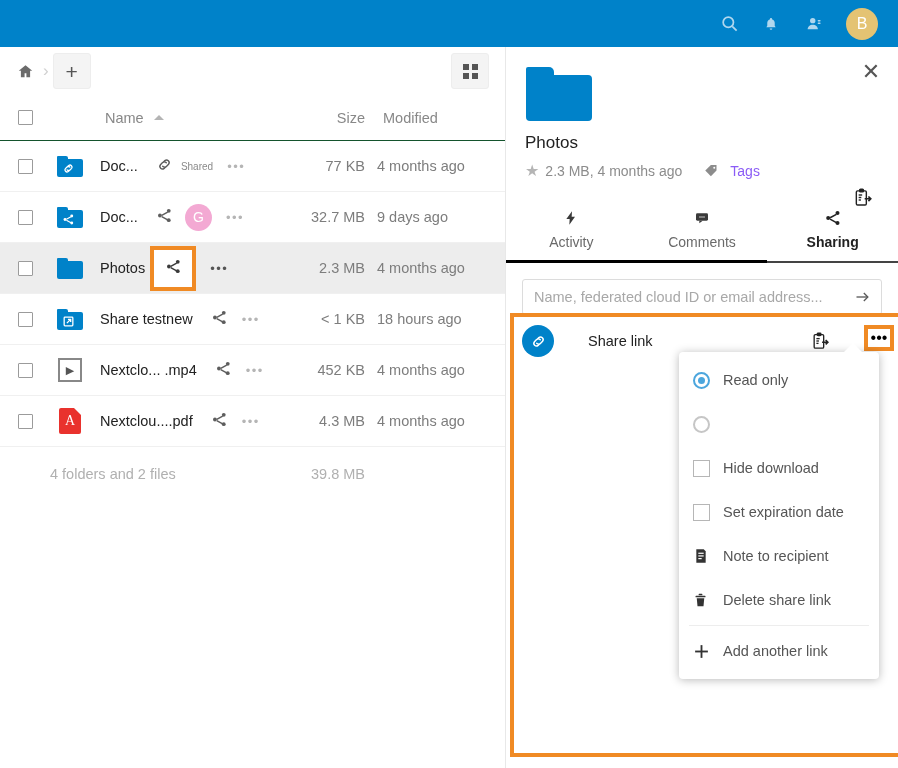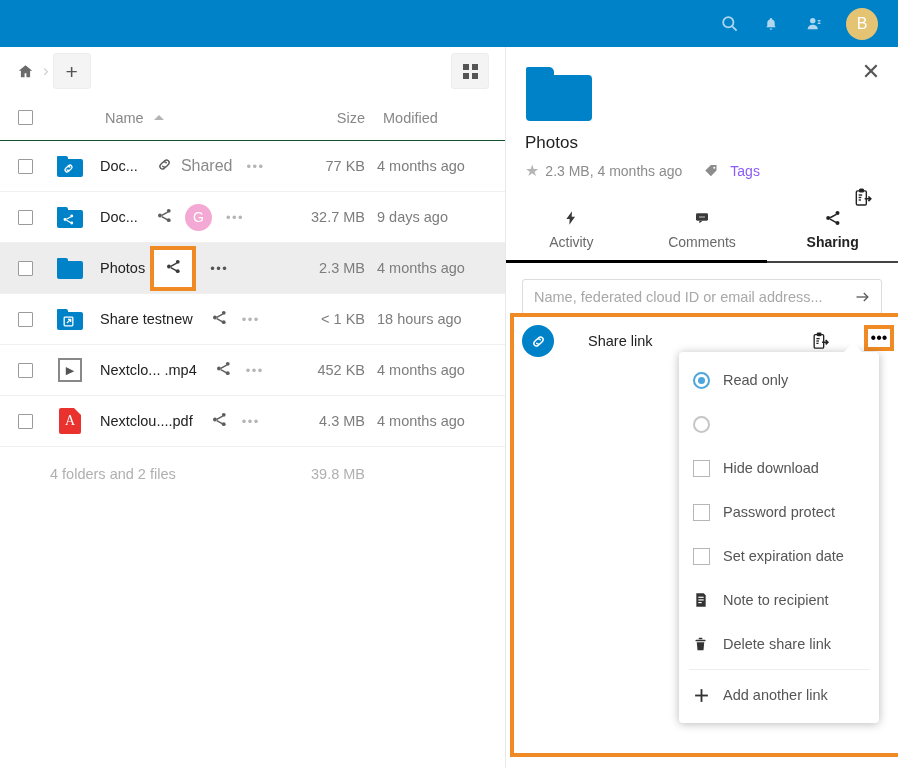--- a/index.html
+++ b/index.html
@@ -77,21 +77,21 @@
   .th-mod  { width: 140px; padding-left: 18px; }
 
   .row {
     display: flex; align-items: center; height: 51px;
     border-bottom: 1px solid #f0f0f0; font-size: 14.5px;
   }
   .row.selected { background: #ededed; }
   .r-icon { width: 40px; display: flex; justify-content: center; }
   .r-name { color: #222; margin-left: 10px; white-space: nowrap; }
   .r-actions { flex: 1; display: flex; align-items: center; padding-left: 18px; }
-  .share-label { color: #8a8a8a; margin-left: 8px; font-size: 16px; }
+  .share-label { color: #8a8a8a; margin-left: 8px; font-size: 10px; }
   .r-size { width: 86px; text-align: right; color: #7d7d7d; }
   .r-mod  { width: 140px; padding-left: 12px; color: #7d7d7d; }
   .dots3 { color: #b5b5b5; letter-spacing: 1.5px; font-size: 13px; margin-left: 14px; }
   .dots3.dark { color: #555; }
   .avatar-g {
     width: 27px; height: 27px; border-radius: 50%;
     background: #f3a9d3; color: #fff; font-size: 14px;
     display: flex; align-items: center; justify-content: center;
     margin-left: 12px;
   }
@@ -580,26 +580,20 @@
         <div class="menu-item">
           <span class="mi-ctrl">
             <span class="chk"></span>
           </span>
           <span>Hide download</span>
         </div>
         <div class="menu-item">
           <span class="mi-ctrl">
             <span class="chk"></span>
           </span>
-          <span>Password protect</span>
-        </div>
-        <div class="menu-item">
-          <span class="mi-ctrl">
-            <span class="chk"></span>
-          </span>
           <span>Set expiration date</span>
         </div>
         <div class="menu-item">
           <span class="mi-icon">
             <svg width="16" height="18" viewBox="0 0 24 24" fill="#333">
               <path d="M5 2h11l3 3v17H5z"></path>
               <g fill="#fff">
                 <rect x="8" y="7" width="8" height="1.8"></rect>
                 <rect x="8" y="11" width="8" height="1.8"></rect>
                 <rect x="8" y="15" width="5" height="1.8"></rect>

